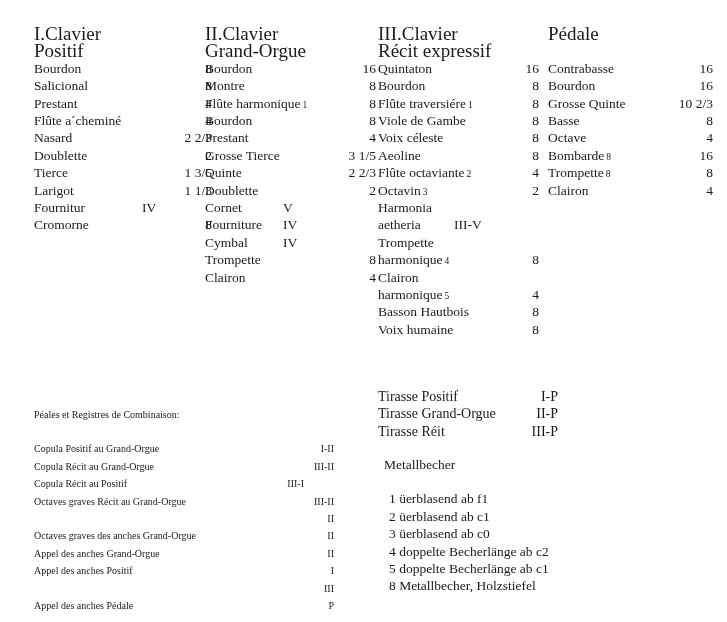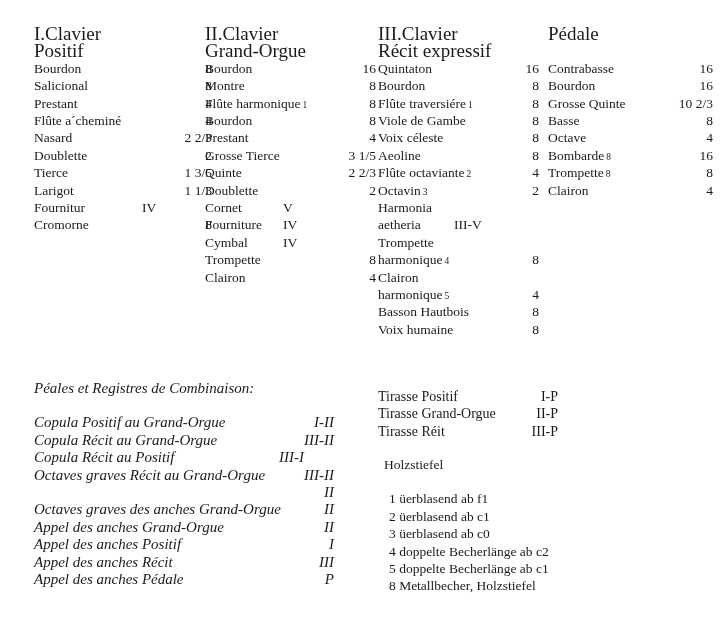--- a/index.html
+++ b/index.html
@@ -76,25 +76,24 @@
   #div-2 .stop-pitch { right: 0; width: 150px; }
   #div-2 .stop-rank  { left: 76px; }
 
   #div-3 { left: 548px; top: 25px; width: 165px; }
   #div-3 .stop-pitch { right: 0; width: 155px; }
 
   
   #couplers {
     position: absolute;
     left: 34px;
-    top: 380px;
+    top: 406px;
     width: 300px;
-    font-size: 15px;
+    font-size: 10px;
     line-height: 17.4px;
-    font-style: italic;
   }
   #couplers .section-title {
     white-space: nowrap;
     margin-bottom: 17px;
   }
   .coupler-row {
     position: relative;
     height: 17.4px;
     white-space: nowrap;
   }
@@ -370,21 +369,20 @@
         </div>
         <div class="coupler-row">
           <span class="coupler-name">Appel des anches Grand-Orgue</span>
           <span class="coupler-code">II</span>
         </div>
         <div class="coupler-row">
           <span class="coupler-name">Appel des anches Positif</span>
           <span class="coupler-code">I</span>
         </div>
         <div class="coupler-row">
-          <span class="coupler-name">Appel des anches Récit</span>
           <span class="coupler-code">III</span>
         </div>
         <div class="coupler-row">
           <span class="coupler-name">Appel des anches Pédale</span>
           <span class="coupler-code">P</span>
         </div>
       </div>
   </div>
 
   <div id="tirasses">
@@ -398,21 +396,21 @@
           <span class="tirasse-code">II-P</span>
         </div>
         <div class="tirasse-row">
           <span class="tirasse-name">Tirasse Réit</span>
           <span class="tirasse-code">III-P</span>
         </div>
       </div>
   </div>
 
   <div id="notes">
-    <div class="notes-title">Holzstiefel</div>
+    <div class="notes-title">Metallbecher</div>
     <div id="notes-host">
         <div class="note-row">1 üerblasend ab f1</div>
         <div class="note-row">2 üerblasend ab c1</div>
         <div class="note-row">3 üerblasend ab c0</div>
         <div class="note-row">4 doppelte Becherlänge ab c2</div>
         <div class="note-row">5 doppelte Becherlänge ab c1</div>
         <div class="note-row">8 Metallbecher, Holzstiefel</div>
       </div>
   </div>
 

